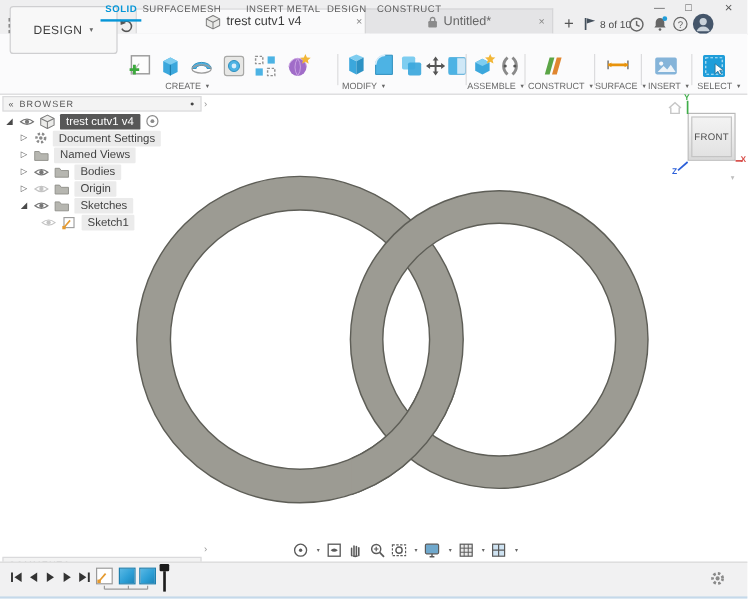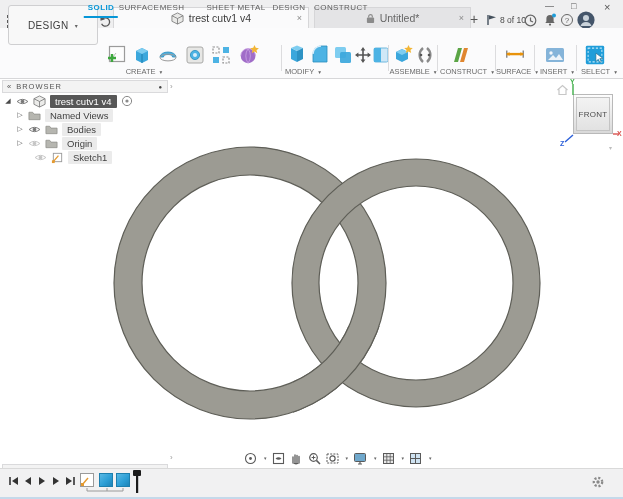--- a/index.html
+++ b/index.html
@@ -115,21 +115,21 @@
 <div class="abs doctab tab-active" style="left:113px;width:196px;">
   <svg width="13" height="13" viewBox="0 0 14 14">
     <g stroke="#7a7a7a" stroke-width=".9" stroke-linejoin="round">
       <path d="M7 1 L13 4 V10 L7 13 L1 10 V4 Z" fill="#e9e9e7"></path>
       <path d="M1 4 L7 7 L13 4 M7 7 V13" fill="none"></path>
     </g>
   </svg>
   <span>trest cutv1 v4</span>
   <span class="close">×</span>
 </div>
-<div class="abs doctab tab-inactive" style="left:314px;width:157px;">
+<div class="abs doctab tab-inactive" style="left:304px;width:157px;">
   <svg width="9" height="11" viewBox="0 0 10 12">
     <rect x="1" y="5" width="8" height="6" rx="1" fill="#8b8b8b"></rect>
     <path d="M3 5 V3.6 a2 2 0 0 1 4 0 V5" fill="none" stroke="#8b8b8b" stroke-width="1.3"></path>
   </svg>
   <span>Untitled*</span>
   <span class="close">×</span>
 </div>
 <span class="abs" style="left:470px;top:11px;font-size:14px;color:#555;">+</span>
 
 <div class="abs" style="left:486px;top:14px;display:flex;align-items:center;gap:3px;">
@@ -167,21 +167,21 @@
 <div class="abs toolbar"></div>
 
 <div class="abs design-btn">
   <span>DESIGN</span>
   <span class="tb-caret">▾</span>
 </div>
 
 <span class="abs ribtab active" style="left:101px;">SOLID</span>
 <span class="abs ribtab" style="left:139px;">SURFACE</span>
 <span class="abs ribtab" style="left:172px;">MESH</span>
-<span class="abs ribtab" style="left:236px;">SHEET METAL</span>
+<span class="abs ribtab" style="left:236px;">INSERT METAL</span>
 <span class="abs ribtab" style="left:289px;">DESIGN</span>
 <span class="abs ribtab" style="left:341px;">CONSTRUCT</span>
 
 <div class="abs ticon" style="left:106px;">
   <svg width="22" height="22" viewBox="0 0 22 22">
     <rect x="3.5" y="2.5" width="15" height="15" fill="#fdfdfd" stroke="#9b9b9b" stroke-width="1.2"></rect>
     <path d="M3.5 17.5 L10 9" stroke="#b9b9b9" stroke-width="1"></path>
     <path d="M2 14 h8 M6 10 v8" stroke="#3da83d" stroke-width="2.4"></path>
   </svg>
 </div>
@@ -213,21 +213,21 @@
     <rect x="13" y="13" width="6" height="6" fill="none" stroke="#8f8f8f" stroke-width="1.2" stroke-dasharray="2 1.4"></rect>
   </svg>
 </div>
 <div class="abs ticon" style="left:238px;">
   <svg width="24" height="24" viewBox="0 0 24 24">
     <circle cx="11" cy="13" r="8" fill="#a06cc8"></circle>
     <path d="M3 13 a8 8 0 0 1 16 0 M11 5 a14 14 0 0 1 0 16 M11 5 a14 14 0 0 0 0 16" fill="none" stroke="#c8a2e2" stroke-width=".9"></path>
     <path d="M18 1 L19.4 4.2 L22.8 4.5 L20.2 6.7 L21 10 L18 8.2 L15 10 L15.8 6.7 L13.2 4.5 L16.6 4.2 Z" fill="#f2b636"></path>
   </svg>
 </div>
-<div class="abs glabel" style="left:144px;">
+<div class="abs glabel" style="left:156px;">
   <span>CREATE</span>
   <span class="tb-caret">▾</span>
 </div>
 
 <div class="abs gsep" style="left:281px;"></div>
 
 <div class="abs ticon" style="left:286px;">
   <svg width="22" height="22" viewBox="0 0 22 22">
     <path d="M5 4 L11 7 V18 L5 15 Z" fill="#3ba7dc"></path>
     <path d="M5 4 L11 7 L17 4 L11 1.5 Z" fill="#7ecdf0"></path>
@@ -388,20 +388,28 @@
       </g>
     </svg>
     <span class="chip sel">trest cutv1 v4</span>
     <svg width="12" height="12" viewBox="0 0 12 12">
       <circle cx="6" cy="6" r="4.6" fill="none" stroke="#8a8a8a" stroke-width="1"></circle>
         <circle cx="6" cy="6" r="1.6" fill="#8a8a8a"></circle>
     </svg>
   </div>
   <div class="trow" style="padding-left:12px;">
     <span class="twist">▷</span>
+    <svg width="12" height="12" viewBox="0 0 12 12">
+      <circle cx="6" cy="6" r="3.6" fill="none" stroke="#8a8a8a" stroke-width="2.1" stroke-dasharray="1.9 1.6"></circle>
+      <circle cx="6" cy="6" r="1.5" fill="#8a8a8a"></circle>
+    </svg>
+    <span class="chip">Document Settings</span>
+  </div>
+  <div class="trow" style="padding-left:12px;">
+    <span class="twist">▷</span>
     <svg width="13" height="11" viewBox="0 0 14 11">
       <path d="M1 2 h4 l1.5 2 H13 v6 H1 Z" fill="#b6b6b0" stroke="#8d8d88" stroke-width=".8"></path>
     </svg>
     <span class="chip">Named Views</span>
   </div>
   <div class="trow" style="padding-left:12px;">
     <span class="twist">▷</span>
     <svg width="13" height="9" viewBox="0 0 14 10">
       <path d="M1 5 Q7 0.2 13 5 Q7 9.8 1 5 Z" fill="none" stroke="#777" stroke-width="1.1"></path>
         <circle cx="7" cy="5" r="2" fill="#777"></circle>
@@ -414,20 +422,31 @@
   <div class="trow" style="padding-left:12px;">
     <span class="twist">▷</span>
     <svg width="13" height="9" viewBox="0 0 14 10">
       <path d="M1 5 Q7 0.2 13 5 Q7 9.8 1 5 Z" fill="none" stroke="#c4c4c4" stroke-width="1.1"></path>
         <circle cx="7" cy="5" r="2" fill="#c4c4c4"></circle>
     </svg>
     <svg width="13" height="11" viewBox="0 0 14 11">
       <path d="M1 2 h4 l1.5 2 H13 v6 H1 Z" fill="#b6b6b0" stroke="#8d8d88" stroke-width=".8"></path>
     </svg>
     <span class="chip">Origin</span>
+  </div>
+  <div class="trow" style="padding-left:12px;">
+    <span class="twist open">◢</span>
+    <svg width="13" height="9" viewBox="0 0 14 10">
+      <path d="M1 5 Q7 0.2 13 5 Q7 9.8 1 5 Z" fill="none" stroke="#777" stroke-width="1.1"></path>
+        <circle cx="7" cy="5" r="2" fill="#777"></circle>
+    </svg>
+    <svg width="13" height="11" viewBox="0 0 14 11">
+      <path d="M1 2 h4 l1.5 2 H13 v6 H1 Z" fill="#b6b6b0" stroke="#8d8d88" stroke-width=".8"></path>
+    </svg>
+    <span class="chip">Sketches</span>
   </div>
   <div class="trow" style="padding-left:30px;">
     <svg width="13" height="9" viewBox="0 0 14 10">
       <path d="M1 5 Q7 0.2 13 5 Q7 9.8 1 5 Z" fill="none" stroke="#c4c4c4" stroke-width="1.1"></path>
         <circle cx="7" cy="5" r="2" fill="#c4c4c4"></circle>
     </svg>
     <svg width="13" height="13" viewBox="0 0 14 14">
       <rect x="2.5" y="2.5" width="9" height="9" fill="#fff" stroke="#9b9b9b" stroke-width="1"></rect>
       <path d="M2.5 11.5 L8 5" stroke="#e59a2f" stroke-width="1.4"></path>
       <rect x="1" y="10" width="3" height="3" fill="#e59a2f"></rect>

